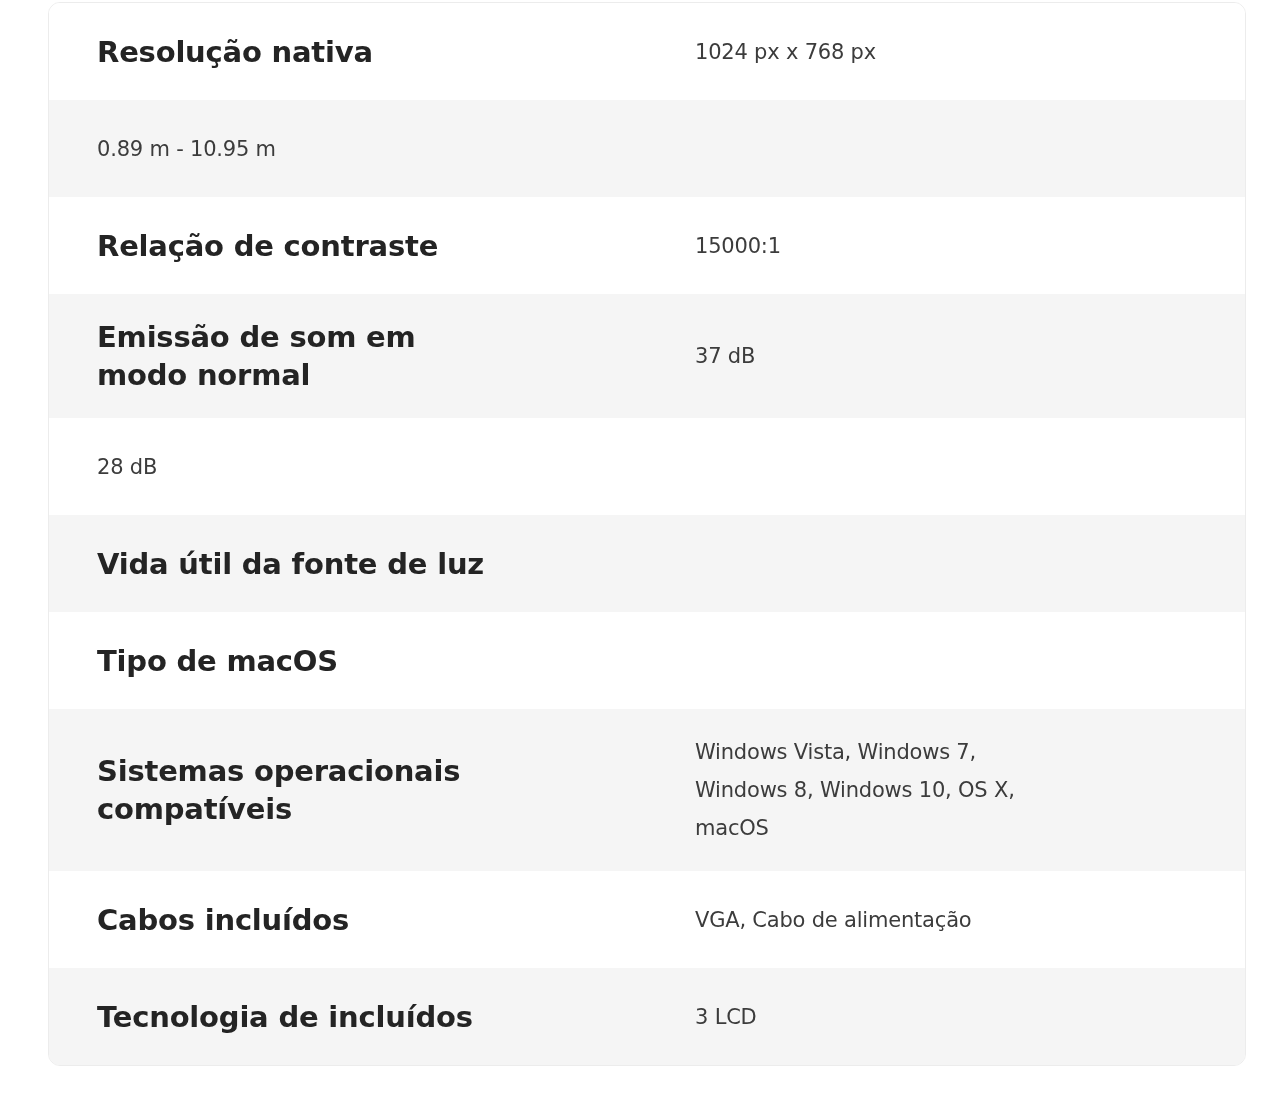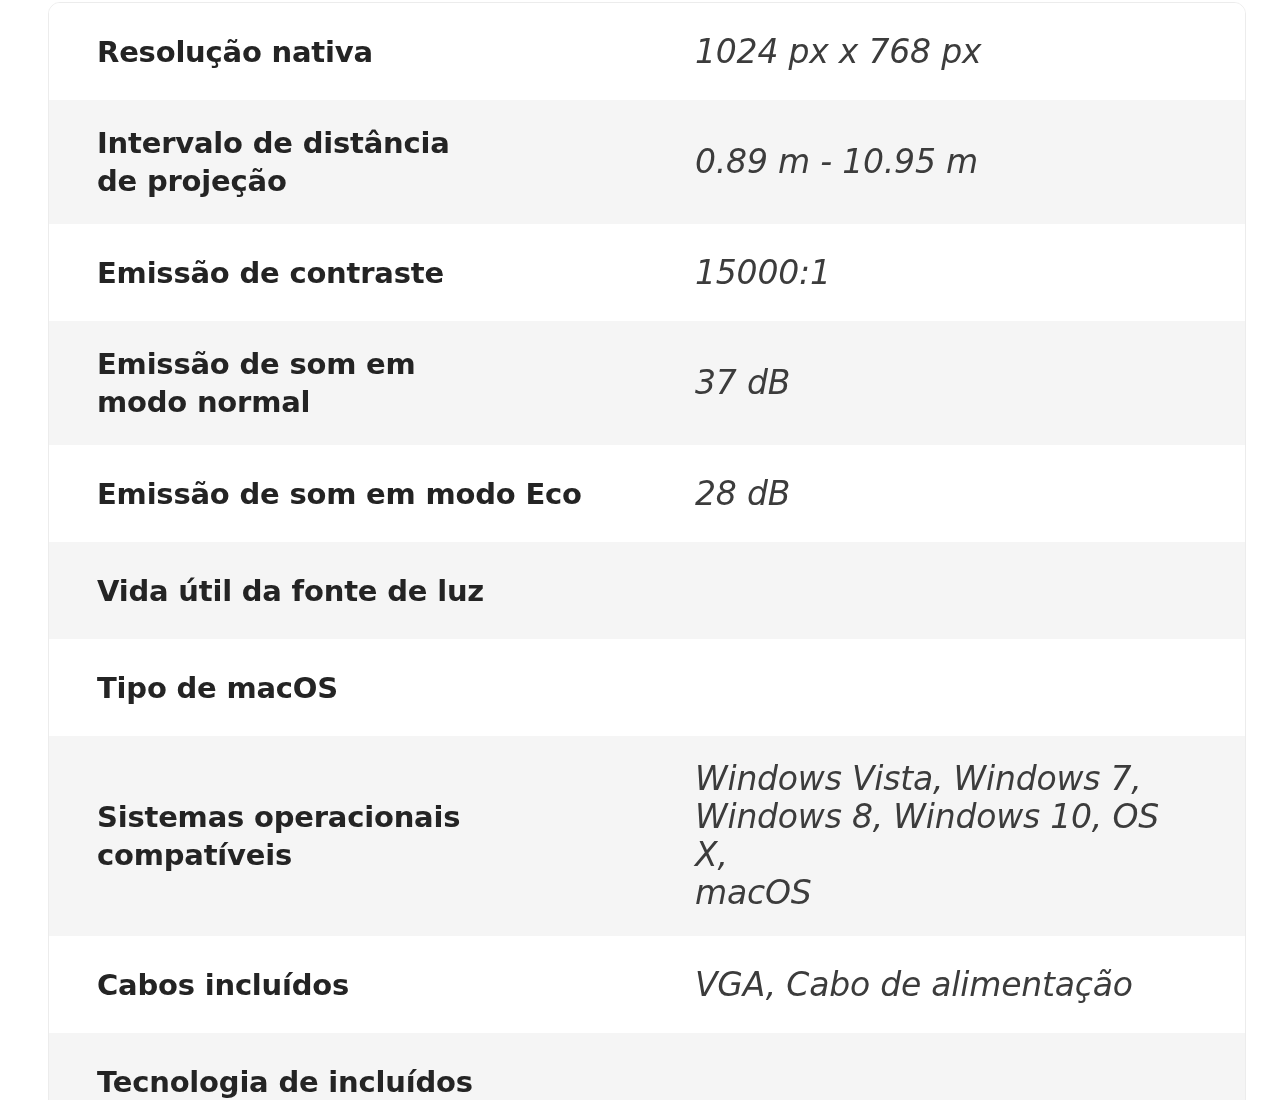--- a/index.html
+++ b/index.html
@@ -44,59 +44,55 @@
     flex: 0 0 598px;
     font-size: 29px;
     line-height: 38px;
     font-weight: 600;
     color: #242424;
     white-space: pre-line;
     letter-spacing: -0.2px;
   }
   .spec-value {
     flex: 1 1 auto;
-    font-size: 33px;
+    font-size: 21px;
     line-height: 38px;
     font-weight: 400;
     color: #3c3c3c;
     white-space: pre-line;
     letter-spacing: -0.2px;
-    font-style: italic;
   }
 </style>
 </head>
 <body>
 
 <div class="page">
   <div class="spec-card">
 
     <div class="spec-row">
       <div class="spec-label">Resolução nativa</div>
       <div class="spec-value">1024 px x 768 px</div>
     </div>
 
     <div class="spec-row">
-      <div class="spec-label">Intervalo de distância
-de projeção</div>
       <div class="spec-value">0.89 m - 10.95 m</div>
     </div>
 
     <div class="spec-row">
-      <div class="spec-label">Emissão de contraste</div>
+      <div class="spec-label">Relação de contraste</div>
       <div class="spec-value">15000:1</div>
     </div>
 
     <div class="spec-row">
       <div class="spec-label">Emissão de som em
 modo normal</div>
       <div class="spec-value">37 dB</div>
     </div>
 
     <div class="spec-row">
-      <div class="spec-label">Emissão de som em modo Eco</div>
       <div class="spec-value">28 dB</div>
     </div>
 
     <div class="spec-row">
       <div class="spec-label">Vida útil da fonte de luz</div>
     </div>
 
     <div class="spec-row">
       <div class="spec-label">Tipo de macOS</div>
     </div>
@@ -109,16 +105,17 @@
 macOS</div>
     </div>
 
     <div class="spec-row">
       <div class="spec-label">Cabos incluídos</div>
       <div class="spec-value">VGA, Cabo de alimentação</div>
     </div>
 
     <div class="spec-row">
       <div class="spec-label">Tecnologia de incluídos</div>
+      <div class="spec-value">3 LCD</div>
     </div>
 
   </div>
 </div>
 
 </body></html>

